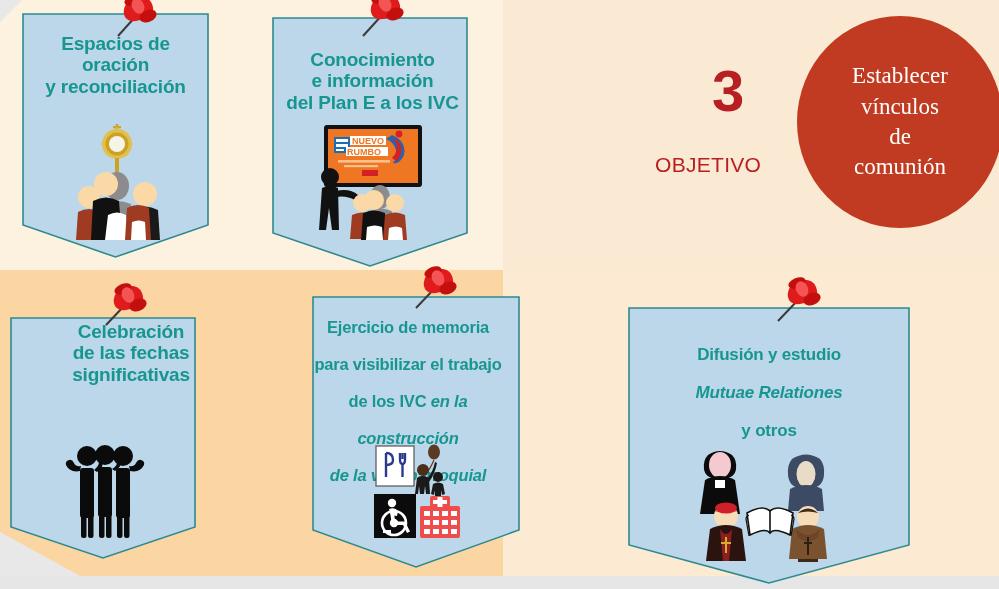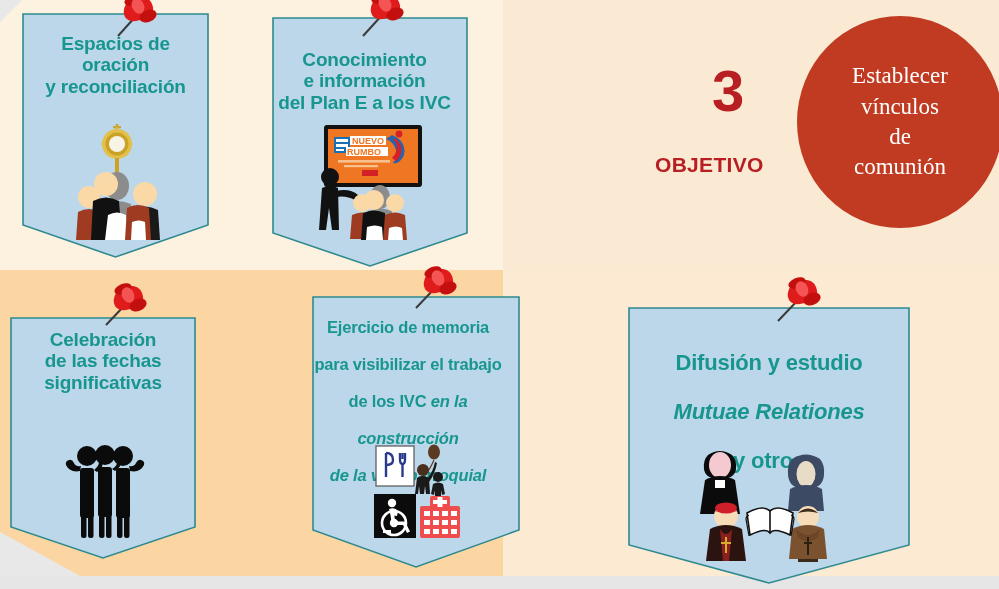--- a/index.html
+++ b/index.html
@@ -66,21 +66,21 @@
     position:absolute;
     color:#b81f22;
     font-size:58px;
     font-weight:bold;
     line-height:1;
   }
   .obj-label{
     position:absolute;
     color:#b81f22;
     font-size:21px;
-    font-weight:bold;
+    font-weight:normal;
     letter-spacing:0.3px;
   }
   .obj-circle{
     position:absolute;
     border-radius:50%;
     background:#c03b21;
     display:flex;align-items:center;justify-content:center;
   }
   .obj-circle-text{
     color:#ffffff;
@@ -164,21 +164,21 @@
       <ellipse cx="25" cy="6" rx="9" ry="5" fill="#c40f0f" transform="rotate(-22 25 6)"></ellipse>
       <ellipse cx="40" cy="22" rx="9" ry="6" fill="#c40f0f" transform="rotate(-22 40 22)"></ellipse>
       <ellipse cx="30" cy="12" rx="6" ry="8" fill="#f45454" transform="rotate(-25 30 12)"></ellipse>
     </svg>
   </div>
 
   <div class="panel-wrap" style="left:272px;top:17px;width:196px;height:250px;">
     <svg width="196" height="250" viewBox="0 0 196 250">
       <polygon points="1,1 195,1 195,216 98,249 1,216" fill="#bcd7ea" stroke="#2e8a8f" stroke-width="1.6"></polygon>
     </svg>
-    <div class="panel-content" style="top:32px;">
+    <div class="panel-content" style="top:32px;padding-left:8px;">
       <div class="panel-title" style="font-size:19px;width:218px;margin-left:-11px;">Conocimiento
 e información
 del Plan E a los IVC</div>
     </div>
 
     <div class="art" style="left:28px;top:108px;">
       <svg width="140" height="115" viewBox="0 0 140 115">
 
         <rect x="24" y="0" width="98" height="62" rx="3" fill="#111111"></rect>
         <rect x="28" y="4" width="90" height="54" fill="#ef7622"></rect>
@@ -232,21 +232,21 @@
     <div class="obj-circle-text">Establecer
 vínculos
 de
 comunión</div>
   </div>
 
   <div class="panel-wrap" style="left:10px;top:317px;width:186px;height:242px;">
     <svg width="186" height="242" viewBox="0 0 186 242">
       <polygon points="1,1 185,1 185,210 93,241 1,210" fill="#bcd7ea" stroke="#2e8a8f" stroke-width="1.6"></polygon>
     </svg>
-    <div class="panel-content" style="top:12px;">
+    <div class="panel-content" style="top:4px;margin-left:28px;">
       <div class="panel-title" style="font-size:19px;width:178px;">Celebración
 de las fechas
 significativas</div>
     </div>
     <div class="art" style="left:52px;top:126px;">
       <svg width="86" height="96" viewBox="0 0 86 96">
         <g fill="#0b0b0b">
           <circle cx="25" cy="13" r="10"></circle>
           <circle cx="43" cy="12" r="10"></circle>
           <circle cx="61" cy="13" r="10"></circle>
@@ -355,21 +355,21 @@
       <ellipse cx="40" cy="22" rx="9" ry="6" fill="#c40f0f" transform="rotate(-22 40 22)"></ellipse>
       <ellipse cx="30" cy="12" rx="6" ry="8" fill="#f45454" transform="rotate(-25 30 12)"></ellipse>
     </svg>
   </div>
 
   <div class="panel-wrap" style="left:628px;top:307px;width:282px;height:277px;">
     <svg width="282" height="277" viewBox="0 0 282 277">
       <polygon points="1,1 281,1 281,238 141,276 1,238" fill="#bcd7ea" stroke="#2e8a8f" stroke-width="1.6"></polygon>
     </svg>
     <div class="panel-content" style="top:19px;">
-      <div class="panel-title" style="font-size:22px;width:328px;">
+      <div class="panel-title" style="font-size:17px;width:328px;">
         <div>Difusión y estudio</div>
         <div><em>Mutuae Relationes</em></div>
         <div>y otros</div>
       </div>
     </div>
     <div class="art" style="left:68px;top:140px;">
       <svg width="145" height="115" viewBox="0 0 145 115">
 
         <g>
           <path d="M12 8 q12 -8 24 0 q5 5 4 14 q-1 10 -16 10 q-15 0 -16 -10 q-1 -9 4 -14 z" fill="#0b0b0b"></path>

